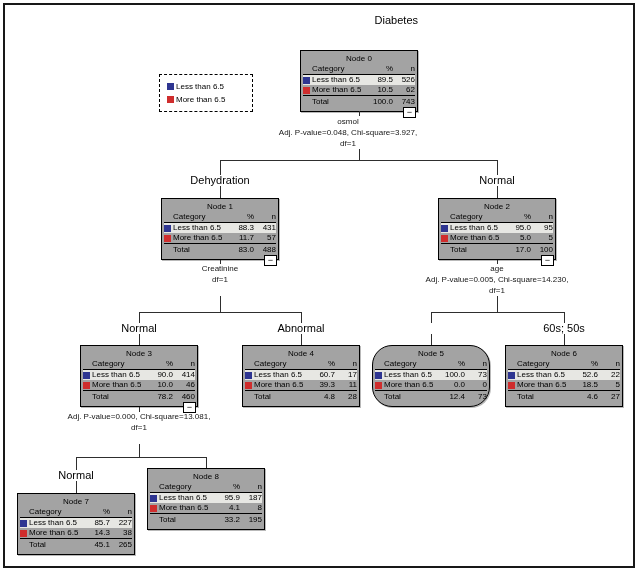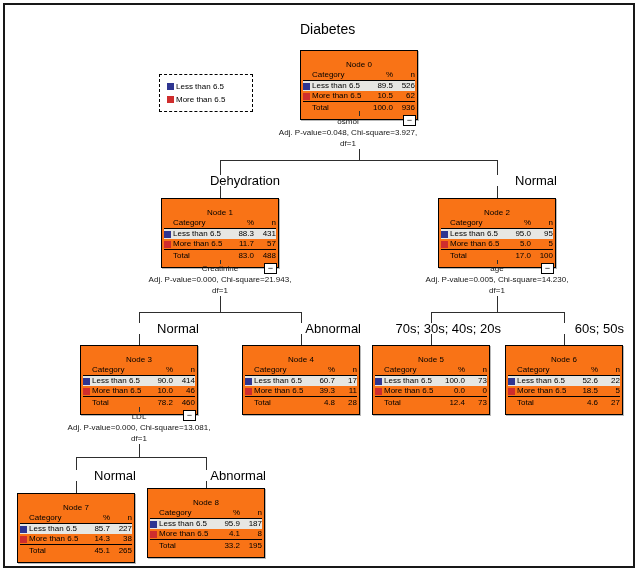--- a/index.html
+++ b/index.html
@@ -1,38 +1,38 @@
 <!DOCTYPE html>
 <html><head>
 <meta charset="utf-8">
 <style>
   html,body { margin:0; padding:0; background:#fff; }
   .canvas { position:relative; width:638px; height:571px; background:#ffffff;
             font-family:"Liberation Sans","DejaVu Sans",sans-serif; color:#000; overflow:hidden; }
   .frame { position:absolute; inset:3px; border:2px solid #181818; pointer-events:none; }
 
-  .tree-title { position:absolute; left:300px; top:24px; width:118px; text-align:left;
-                font-size:14px; line-height:10px; }
+  .tree-title { position:absolute; left:300px; top:15px; width:118px; text-align:right;
+                font-size:11px; line-height:10px; }
 
   .legend { position:absolute; left:159px; top:74px; width:94px; height:38px; box-sizing:border-box;
             border:1px dashed #000; background:#fff; padding:5px 0 0 7px; }
   .legend-row { display:flex; align-items:center; height:13px; font-size:8px; white-space:nowrap; }
 
   .split { position:absolute; width:240px; text-align:center; font-size:8px; line-height:11px; color:#151515; }
   .split div { height:11px; overflow:visible; white-space:nowrap; }
 
-  .branch-label { position:absolute; width:120px; height:11px; text-align:right;
-                  font-size:13px; line-height:11px; white-space:nowrap; }
+  .branch-label { position:absolute; width:120px; height:11px; text-align:center;
+                  font-size:11px; line-height:11px; white-space:nowrap; }
   .branch-label.wide { width:140px; }
 
   .vline { position:absolute; width:1px; background:#2e2e2e; }
   .hline { position:absolute; height:1px; background:#2e2e2e; }
 
-  .node { position:absolute; width:118px; height:70px; box-sizing:border-box; background:#f97316;
-          border:1px solid #000; box-shadow:1px 1px 0 #b9b9b9; font-size:8px; padding-top:7px; }
+  .node { position:absolute; width:118px; height:62px; box-sizing:border-box; background:#a3a3a3;
+          border:1px solid #000; box-shadow:1px 1px 0 #b9b9b9; font-size:8px; padding-top:1px; }
   .node-title { height:12px; line-height:13px; text-align:center; white-space:nowrap; }
   .nrow { display:flex; align-items:center; height:10px; line-height:10px; margin:0 2px; white-space:nowrap; }
   .nrow.hdr { border-bottom:1px solid #000; }
   .nrow.sep { border-bottom:1px solid #000; }
   .hl { background:#e7e7e3; }
   .sq { width:7px; height:7px; margin-right:2px; flex:none; }
   .sq.blue { background:#2e3591; }
   .sq.red  { background:#cf2d2d; }
   .lbl { flex:1; overflow:hidden; }
   .ind { padding-left:9px; }
@@ -77,21 +77,21 @@
     </div>
     <div class="nrow sep">
       <span class="sq red"></span>
       <span class="lbl">More than 6.5</span>
       <span class="pct">10.5</span>
       <span class="ncol">62</span>
     </div>
     <div class="nrow trow">
       <span class="lbl ind">Total</span>
       <span class="pct">100.0</span>
-      <span class="ncol">936</span>
+      <span class="ncol">743</span>
     </div>
     <div class="collapse-btn">−</div>
   </div>
 
   <div class="split" style="left:228px;top:116px;">
     <div>osmol</div>
     <div>Adj. P-value=0.048, Chi-square=3.927,</div>
     <div>df=1</div>
   </div>
 
@@ -155,21 +155,20 @@
     <div class="nrow trow">
       <span class="lbl ind">Total</span>
       <span class="pct">17.0</span>
       <span class="ncol">100</span>
     </div>
     <div class="collapse-btn">−</div>
   </div>
 
   <div class="split" style="left:100px;top:263px;">
     <div>Creatinine</div>
-    <div>Adj. P-value=0.000, Chi-square=21.943,</div>
     <div>df=1</div>
   </div>
 
   <div class="split" style="left:377px;top:263px;">
     <div>age</div>
     <div>Adj. P-value=0.005, Chi-square=14.230,</div>
     <div>df=1</div>
   </div>
 
   <div class="vline" style="left:220px;top:260px;height:4px;"></div>
@@ -182,21 +181,20 @@
   <div class="vline" style="left:497px;top:260px;height:4px;"></div>
   <div class="vline" style="left:497px;top:296px;height:16px;"></div>
   <div class="hline" style="left:431px;top:312px;width:134px;"></div>
   <div class="vline" style="left:431px;top:312px;height:11px;"></div>
   <div class="vline" style="left:431px;top:334px;height:11px;"></div>
   <div class="vline" style="left:564px;top:312px;height:11px;"></div>
   <div class="vline" style="left:564px;top:334px;height:11px;"></div>
 
   <div class="branch-label" style="left:79px;top:323px;">Normal</div>
   <div class="branch-label" style="left:241px;top:323px;">Abnormal</div>
-  <div class="branch-label wide" style="left:361px;top:323px;">70s; 30s; 40s; 20s</div>
   <div class="branch-label" style="left:504px;top:323px;">60s; 50s</div>
 
   <div class="node" style="left:80px;top:345px;">
     <div class="node-title">Node 3</div>
     <div class="nrow hdr">
       <span class="lbl ind">Category</span>
       <span class="pct">%</span>
       <span class="ncol">n</span>
     </div>
     <div class="nrow hl">
@@ -238,21 +236,21 @@
       <span class="pct">39.3</span>
       <span class="ncol">11</span>
     </div>
     <div class="nrow trow">
       <span class="lbl ind">Total</span>
       <span class="pct">4.8</span>
       <span class="ncol">28</span>
     </div>
   </div>
 
-  <div class="node" style="left:372px;top:345px;">
+  <div class="node" style="left:372px;top:345px;border-radius:20px;">
     <div class="node-title">Node 5</div>
     <div class="nrow hdr">
       <span class="lbl ind">Category</span>
       <span class="pct">%</span>
       <span class="ncol">n</span>
     </div>
     <div class="nrow hl">
       <span class="sq blue"></span>
       <span class="lbl">Less than 6.5</span>
       <span class="pct">100.0</span>
@@ -291,21 +289,20 @@
       <span class="ncol">5</span>
     </div>
     <div class="nrow trow">
       <span class="lbl ind">Total</span>
       <span class="pct">4.6</span>
       <span class="ncol">27</span>
     </div>
   </div>
 
   <div class="split" style="left:19px;top:411px;">
-    <div>LDL</div>
     <div>Adj. P-value=0.000, Chi-square=13.081,</div>
     <div>df=1</div>
   </div>
 
   <div class="vline" style="left:139px;top:407px;height:5px;"></div>
   <div class="vline" style="left:139px;top:444px;height:13px;"></div>
   <div class="hline" style="left:76px;top:457px;width:131px;"></div>
   <div class="vline" style="left:76px;top:457px;height:13px;"></div>
   <div class="vline" style="left:76px;top:481px;height:12px;"></div>
   <div class="vline" style="left:206px;top:457px;height:13px;"></div>
@@ -333,21 +330,21 @@
       <span class="pct">14.3</span>
       <span class="ncol">38</span>
     </div>
     <div class="nrow trow">
       <span class="lbl ind">Total</span>
       <span class="pct">45.1</span>
       <span class="ncol">265</span>
     </div>
   </div>
 
-  <div class="node" style="left:147px;top:488px;">
+  <div class="node" style="left:147px;top:468px;">
     <div class="node-title">Node 8</div>
     <div class="nrow hdr">
       <span class="lbl ind">Category</span>
       <span class="pct">%</span>
       <span class="ncol">n</span>
     </div>
     <div class="nrow hl">
       <span class="sq blue"></span>
       <span class="lbl">Less than 6.5</span>
       <span class="pct">95.9</span>

